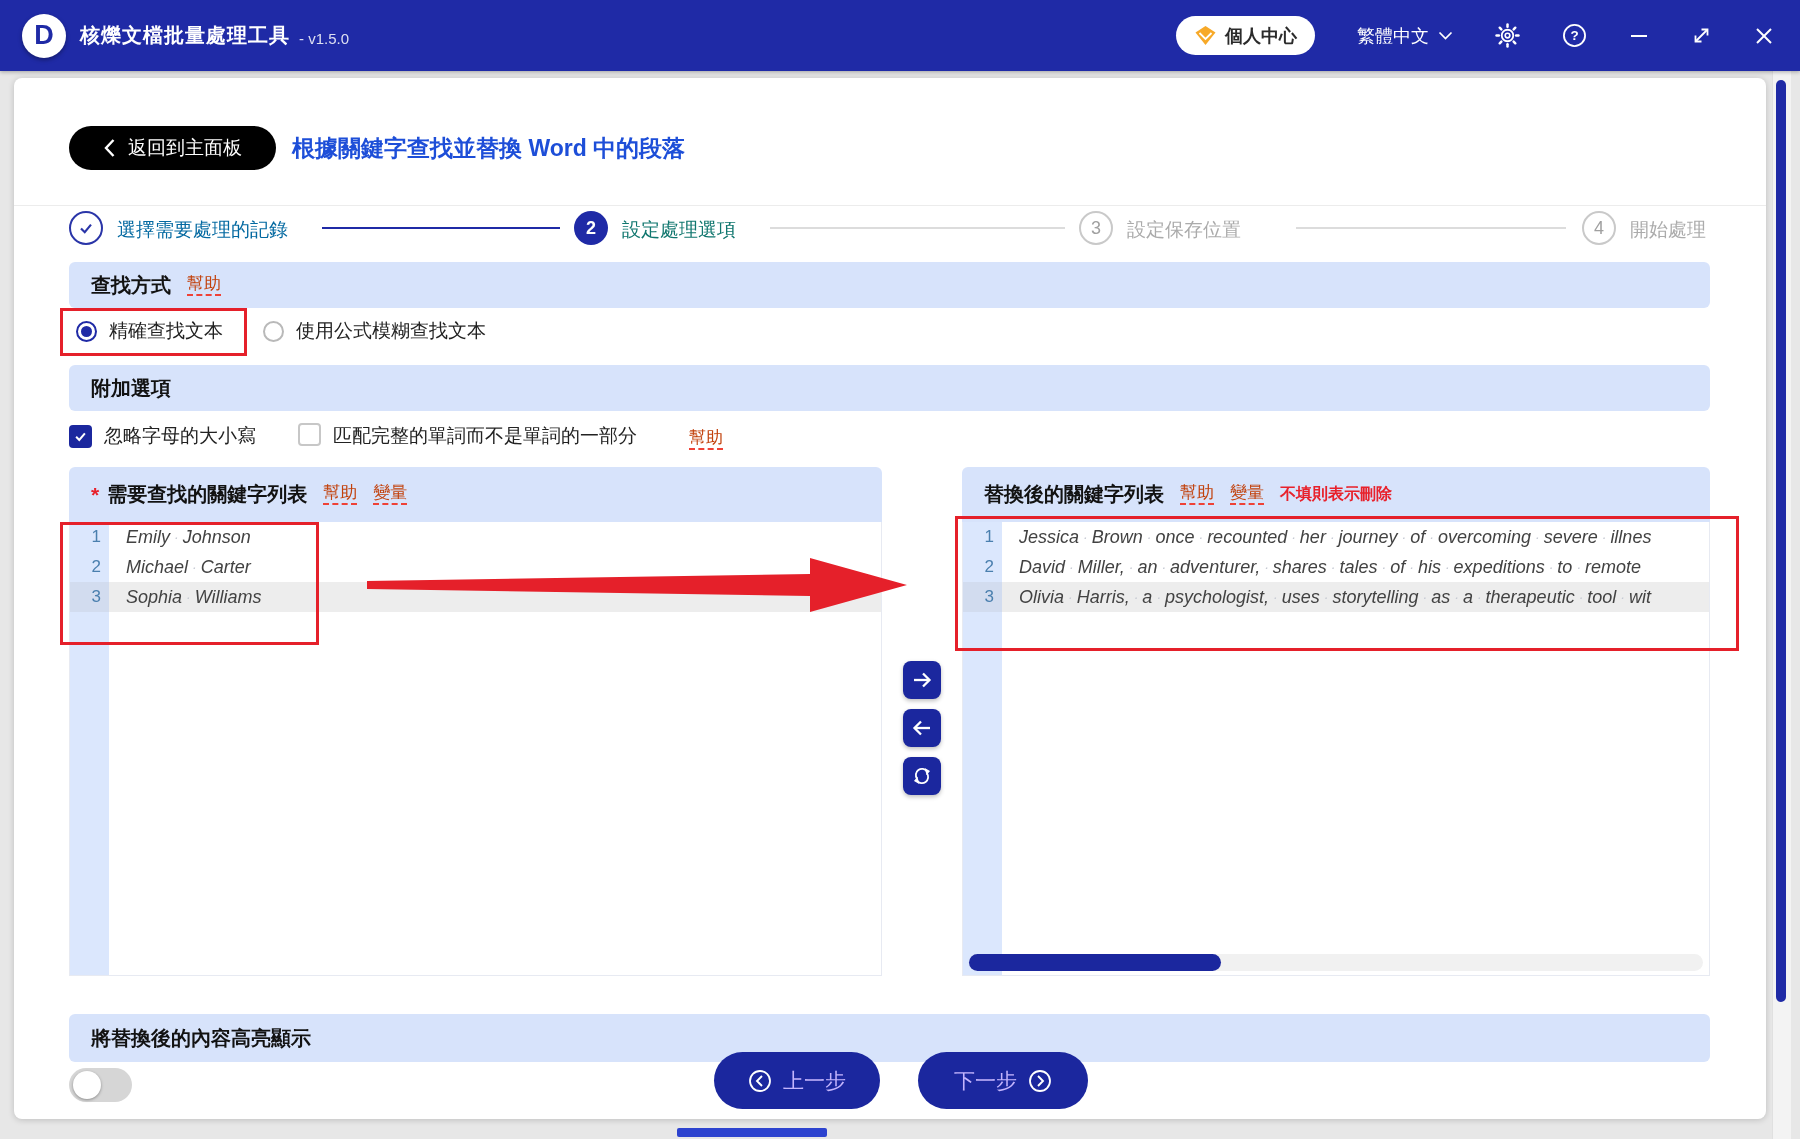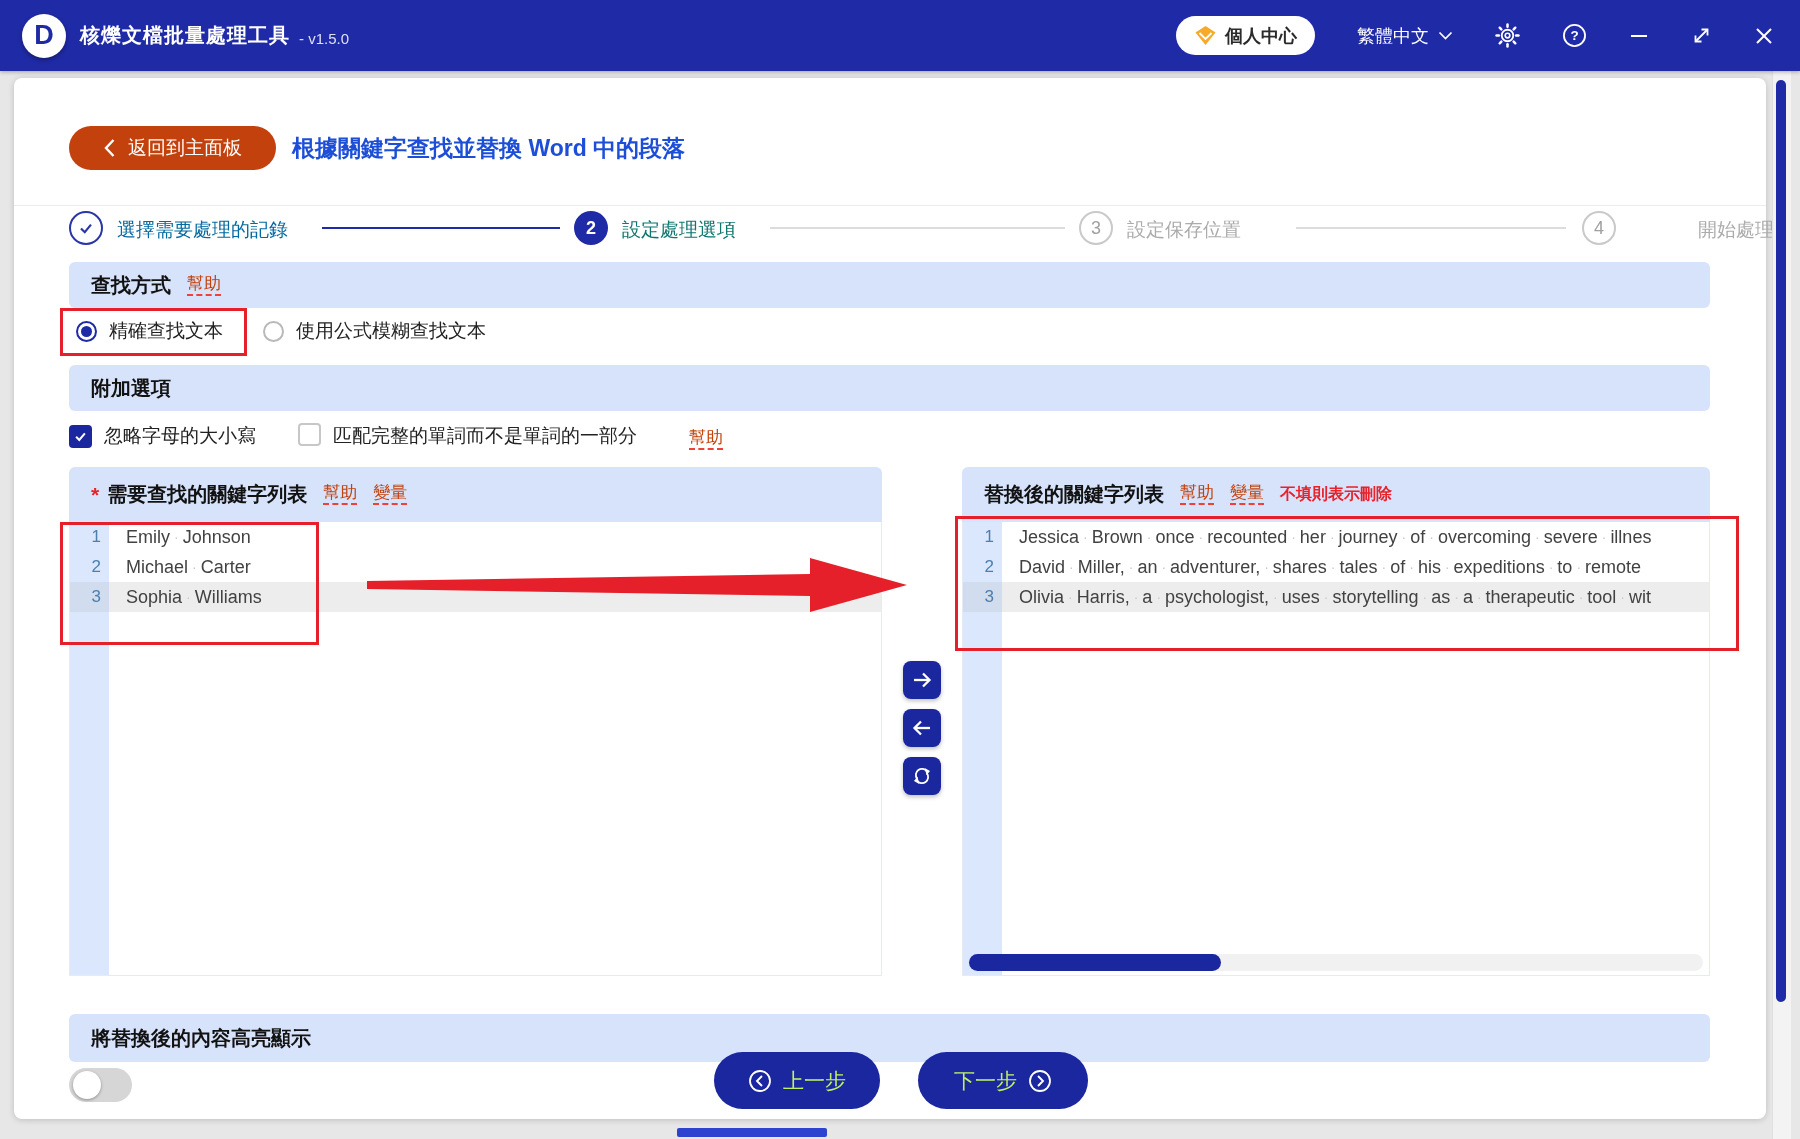--- a/index.html
+++ b/index.html
@@ -23,21 +23,21 @@
   .app-version{font-size:15px;opacity:.85;margin-left:9px;margin-top:6px;}
   .tb-right{margin-left:auto;display:flex;align-items:center;gap:42px;padding-right:26px;}
   .account-pill{height:39px;background:#fff;border-radius:20px;display:flex;align-items:center;
     gap:8px;padding:0 18px;color:#2b2b2b;font-size:18px;font-weight:700;cursor:pointer;}
   .lang{display:flex;align-items:center;gap:9px;font-size:18px;cursor:pointer;}
   .tb-icon{display:flex;align-items:center;justify-content:center;cursor:pointer;}
   
   .card{left:14px;top:78px;width:1752px;height:1041px;background:#fff;border-radius:8px;
     box-shadow:0 1px 6px rgba(0,0,0,.18);}
   
-  .back-btn{left:69px;top:126px;width:207px;height:44px;border-radius:22px;background:#c2410c;
+  .back-btn{left:69px;top:126px;width:207px;height:44px;border-radius:22px;background:#000000;
     color:#fff;display:flex;align-items:center;justify-content:center;gap:12px;
     font-size:19px;cursor:pointer;}
   .page-title{left:292px;top:133px;font-size:23px;font-weight:700;color:#1d4ed8;}
   .hdr-divider{left:14px;top:205px;width:1752px;height:1px;background:#ececec;}
   
   .step-circle{width:34px;height:34px;border-radius:50%;box-sizing:border-box;
     display:flex;align-items:center;justify-content:center;font-size:18px;}
   .step-done{border:2px solid #2a35a8;background:#fff;}
   .step-active{background:#1f2aa6;color:#fff;font-weight:700;}
   .step-todo{border:2px solid #c9c9c9;background:#fff;color:#a0a0a0;}
@@ -67,21 +67,21 @@
   
   .panel-header{height:55px;background:#d7e3fb;border-radius:6px 6px 0 0;display:flex;
     align-items:center;padding-left:22px;box-sizing:border-box;gap:16px;}
   .panel-body{background:#fff;border:1px solid #e7eaf2;border-top:none;box-sizing:border-box;
     position:relative;overflow:hidden;}
   .row{display:flex;height:30px;align-items:center;}
   .gutter-cell{width:39px;flex:none;height:30px;background:#dbe7fd;color:#4a7fae;
     font-size:17px;display:flex;align-items:center;justify-content:flex-end;
     padding-right:8px;box-sizing:border-box;}
   .text-cell{flex:1;height:30px;display:flex;align-items:center;padding-left:17px;
-    white-space:nowrap;overflow:hidden;font-size:18px;color:#424242;}
+    white-space:nowrap;overflow:hidden;font-size:18px;color:#424242;font-style:italic;}
   .row-active .gutter-cell{background:#d2dcef;}
   .row-active .text-cell{background:#ededed;}
   .gutter-fill{position:absolute;left:0;top:0;bottom:0;width:39px;background:#dbe7fd;z-index:0;}
   .rows-wrap{position:relative;z-index:1;}
   .sp-dot{color:#c6cad3;font-size:14px;margin:0 4px;}
   
   .xfer-btn{width:38px;height:38px;border-radius:8px;background:#1b279e;display:flex;
     align-items:center;justify-content:center;cursor:pointer;box-shadow:0 2px 4px rgba(0,0,0,.25);}
   
   .hscroll-track{position:absolute;left:6px;right:6px;bottom:4px;height:17px;border-radius:9px;
@@ -91,21 +91,21 @@
   .vscroll-track{left:1772px;top:71px;width:18px;height:1068px;background:#f3f3f3;
     border-left:1px solid #e0e0e0;}
   .vscroll-thumb{left:1776px;top:80px;width:10px;height:922px;border-radius:5px;background:#1f2aa6;cursor:grab;}
   
   .red-box{border:3px solid #e5202a;z-index:50;pointer-events:none;}
   
   .toggle{left:69px;top:1068px;width:63px;height:34px;border-radius:17px;background:#d6d6d6;cursor:pointer;}
   .toggle-knob{position:absolute;left:4px;top:3px;width:28px;height:28px;border-radius:50%;
     background:#fff;box-shadow:0 1px 3px rgba(0,0,0,.35);}
   
-  .foot-btn{height:57px;border-radius:29px;background:#1b279e;color:#bef264;display:flex;
+  .foot-btn{height:57px;border-radius:29px;background:#1b279e;color:#c4b5fd;display:flex;
     align-items:center;justify-content:center;gap:11px;font-size:21px;cursor:pointer;}
   .bottom-bar{left:677px;top:1128px;width:150px;height:9px;background:#2d43cf;border-radius:2px;}
 </style>
 </head>
 <body>
 
 <div class="abs titlebar">
   <div class="logo">
       <span>D</span>
     </div>
@@ -191,21 +191,21 @@
     </div>
     <span class="abs step-label lbl-done" style="left: 117px; top: 217px;">選擇需要處理的記錄</span>
     <div class="abs step-conn" style="left: 322px; top: 227px; width: 238px; background: rgb(31, 42, 166);"></div>
     <div class="abs step-circle step-active" style="left: 574px; top: 211px;">2</div>
     <span class="abs step-label lbl-active" style="left: 622px; top: 217px;">設定處理選項</span>
     <div class="abs step-conn" style="left: 770px; top: 227px; width: 295px; background: rgb(220, 220, 220);"></div>
     <div class="abs step-circle step-todo" style="left: 1079px; top: 211px;">3</div>
     <span class="abs step-label lbl-todo" style="left: 1127px; top: 217px;">設定保存位置</span>
     <div class="abs step-conn" style="left: 1296px; top: 227px; width: 270px; background: rgb(220, 220, 220);"></div>
     <div class="abs step-circle step-todo" style="left: 1582px; top: 211px;">4</div>
-    <span class="abs step-label lbl-todo" style="left: 1698px; top: 217px;">開始處理</span>
+    <span class="abs step-label lbl-todo" style="left: 1630px; top: 217px;">開始處理</span>
   </div>
 
 <div class="abs banner" style="top:262px;">
   <span class="banner-title">查找方式</span>
   <a class="red-link">幫助</a>
 </div>
 <div id="radio-row">
     <div class="abs" style="left: 76px; top: 318px; display: flex; align-items: center;">
       <span class="radio-outer radio-sel">
         <span class="radio-dot"></span>

